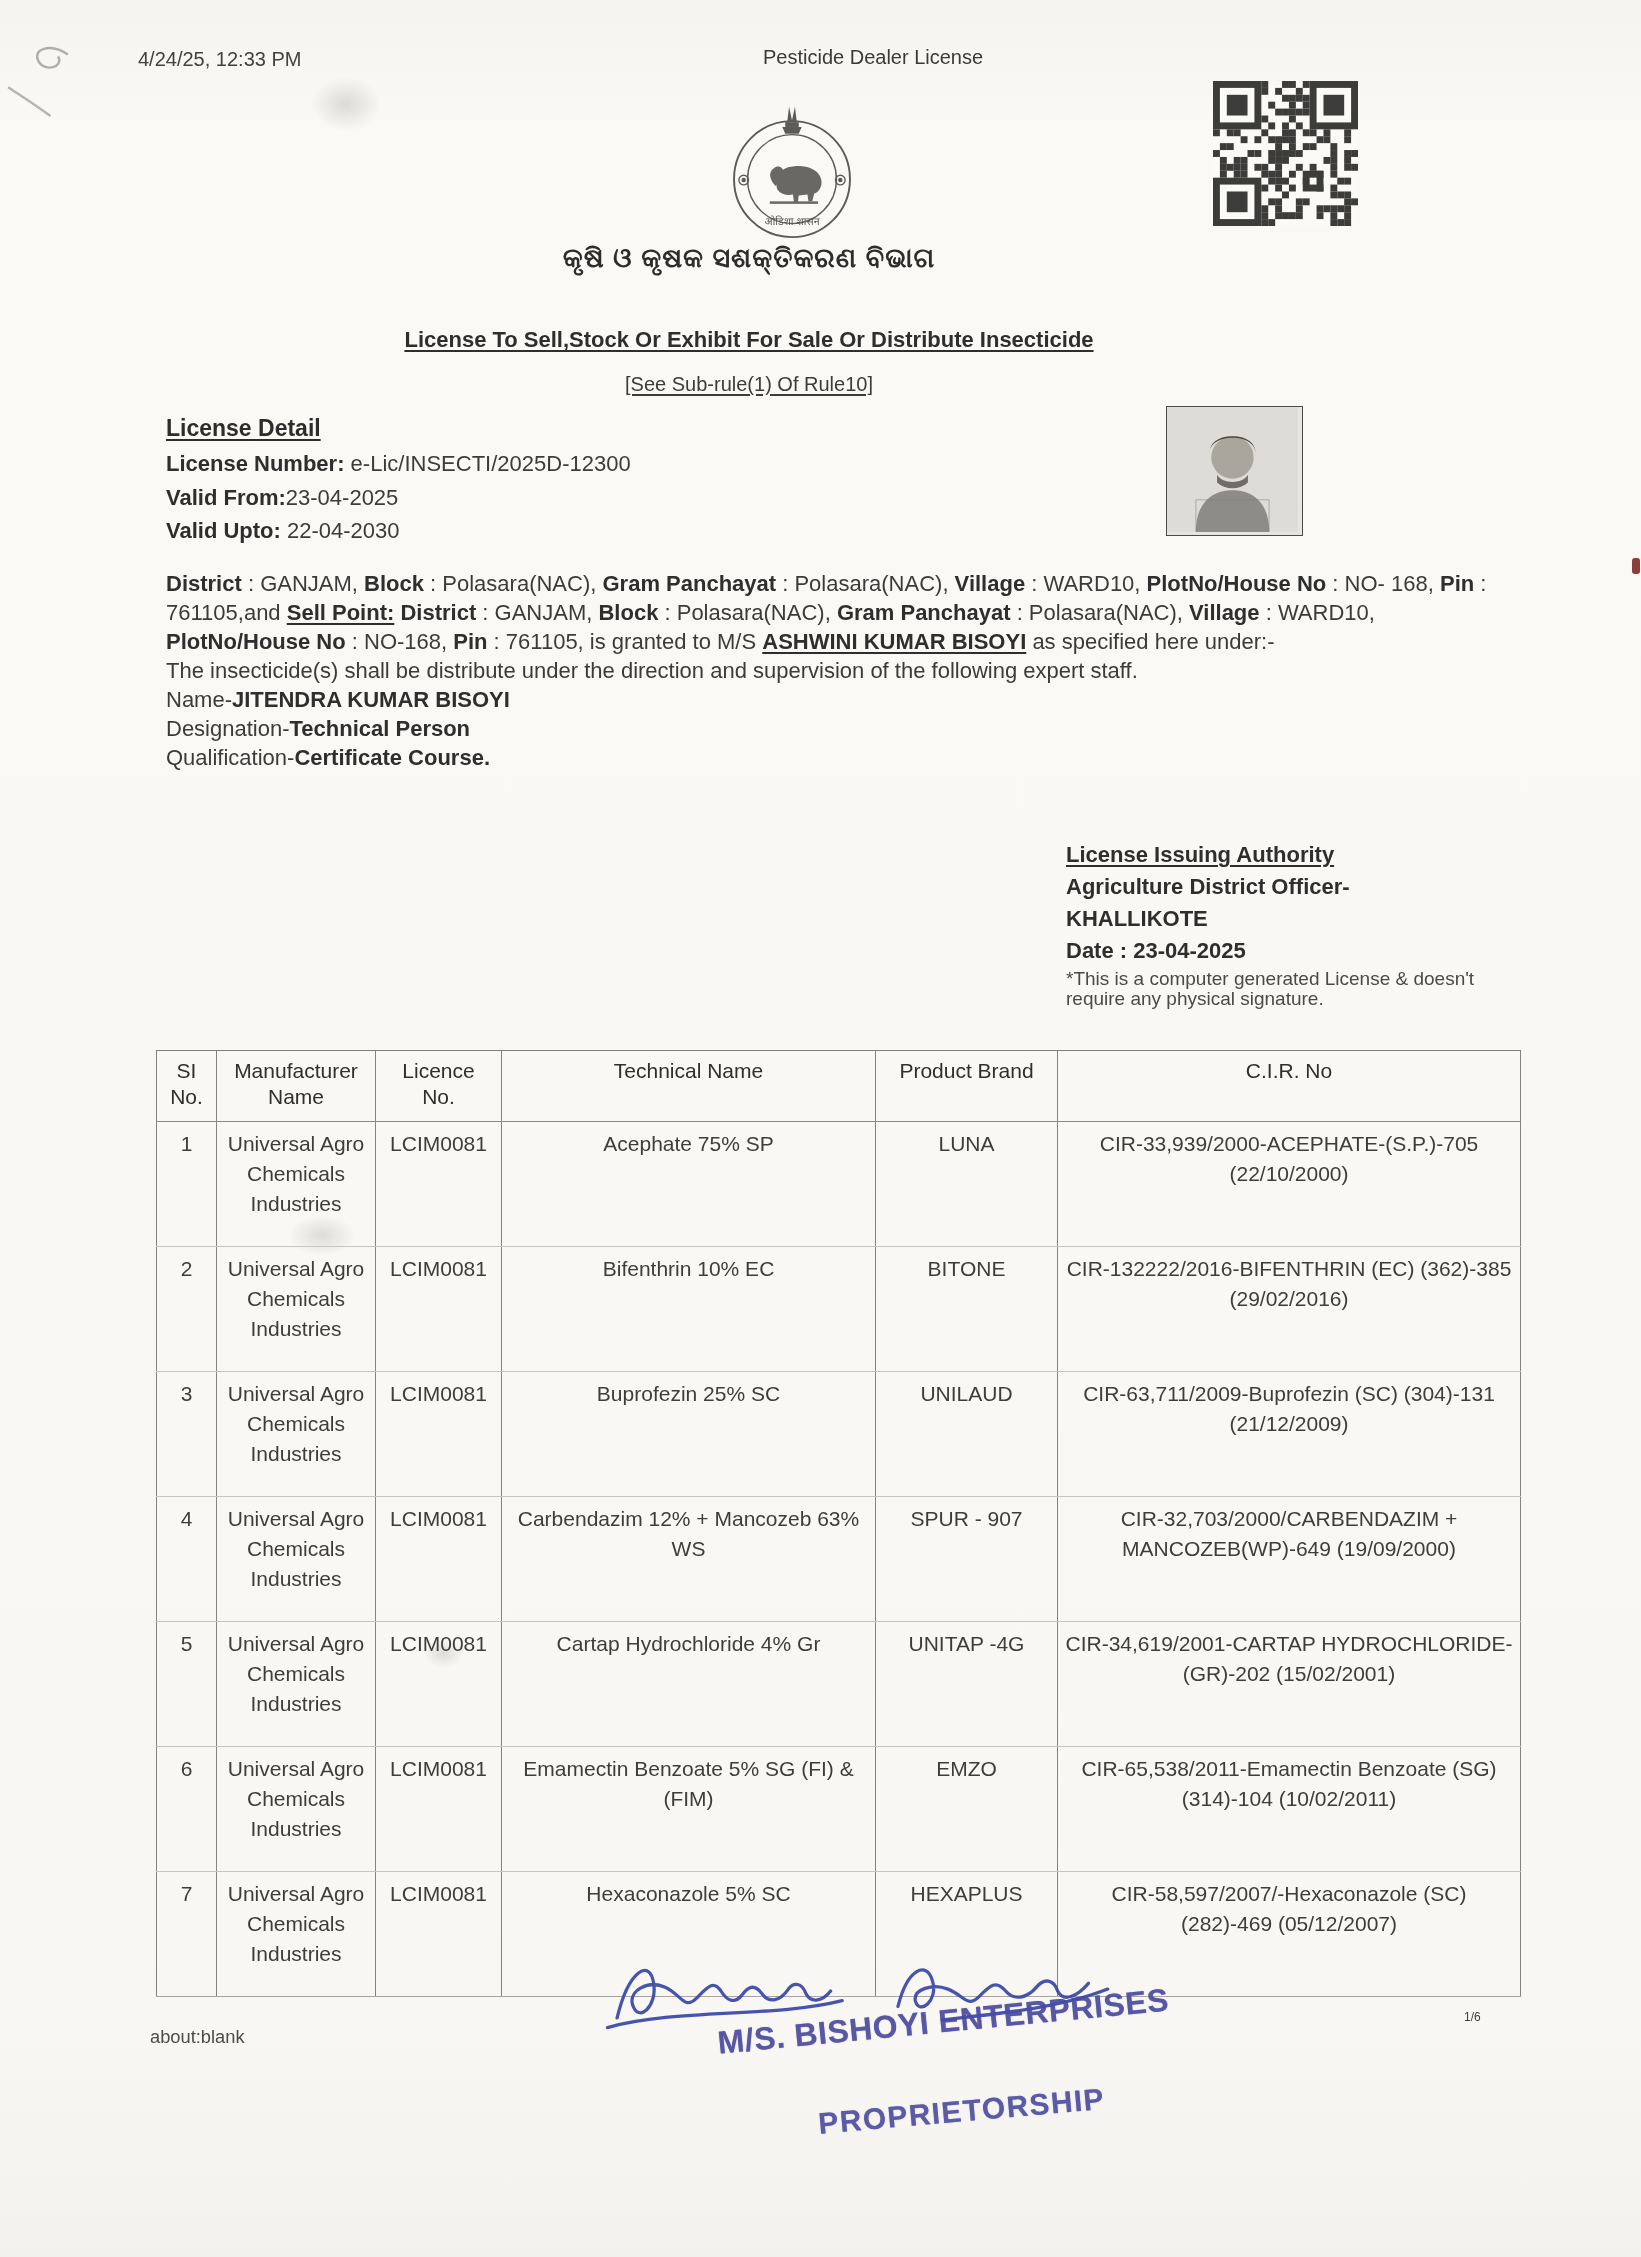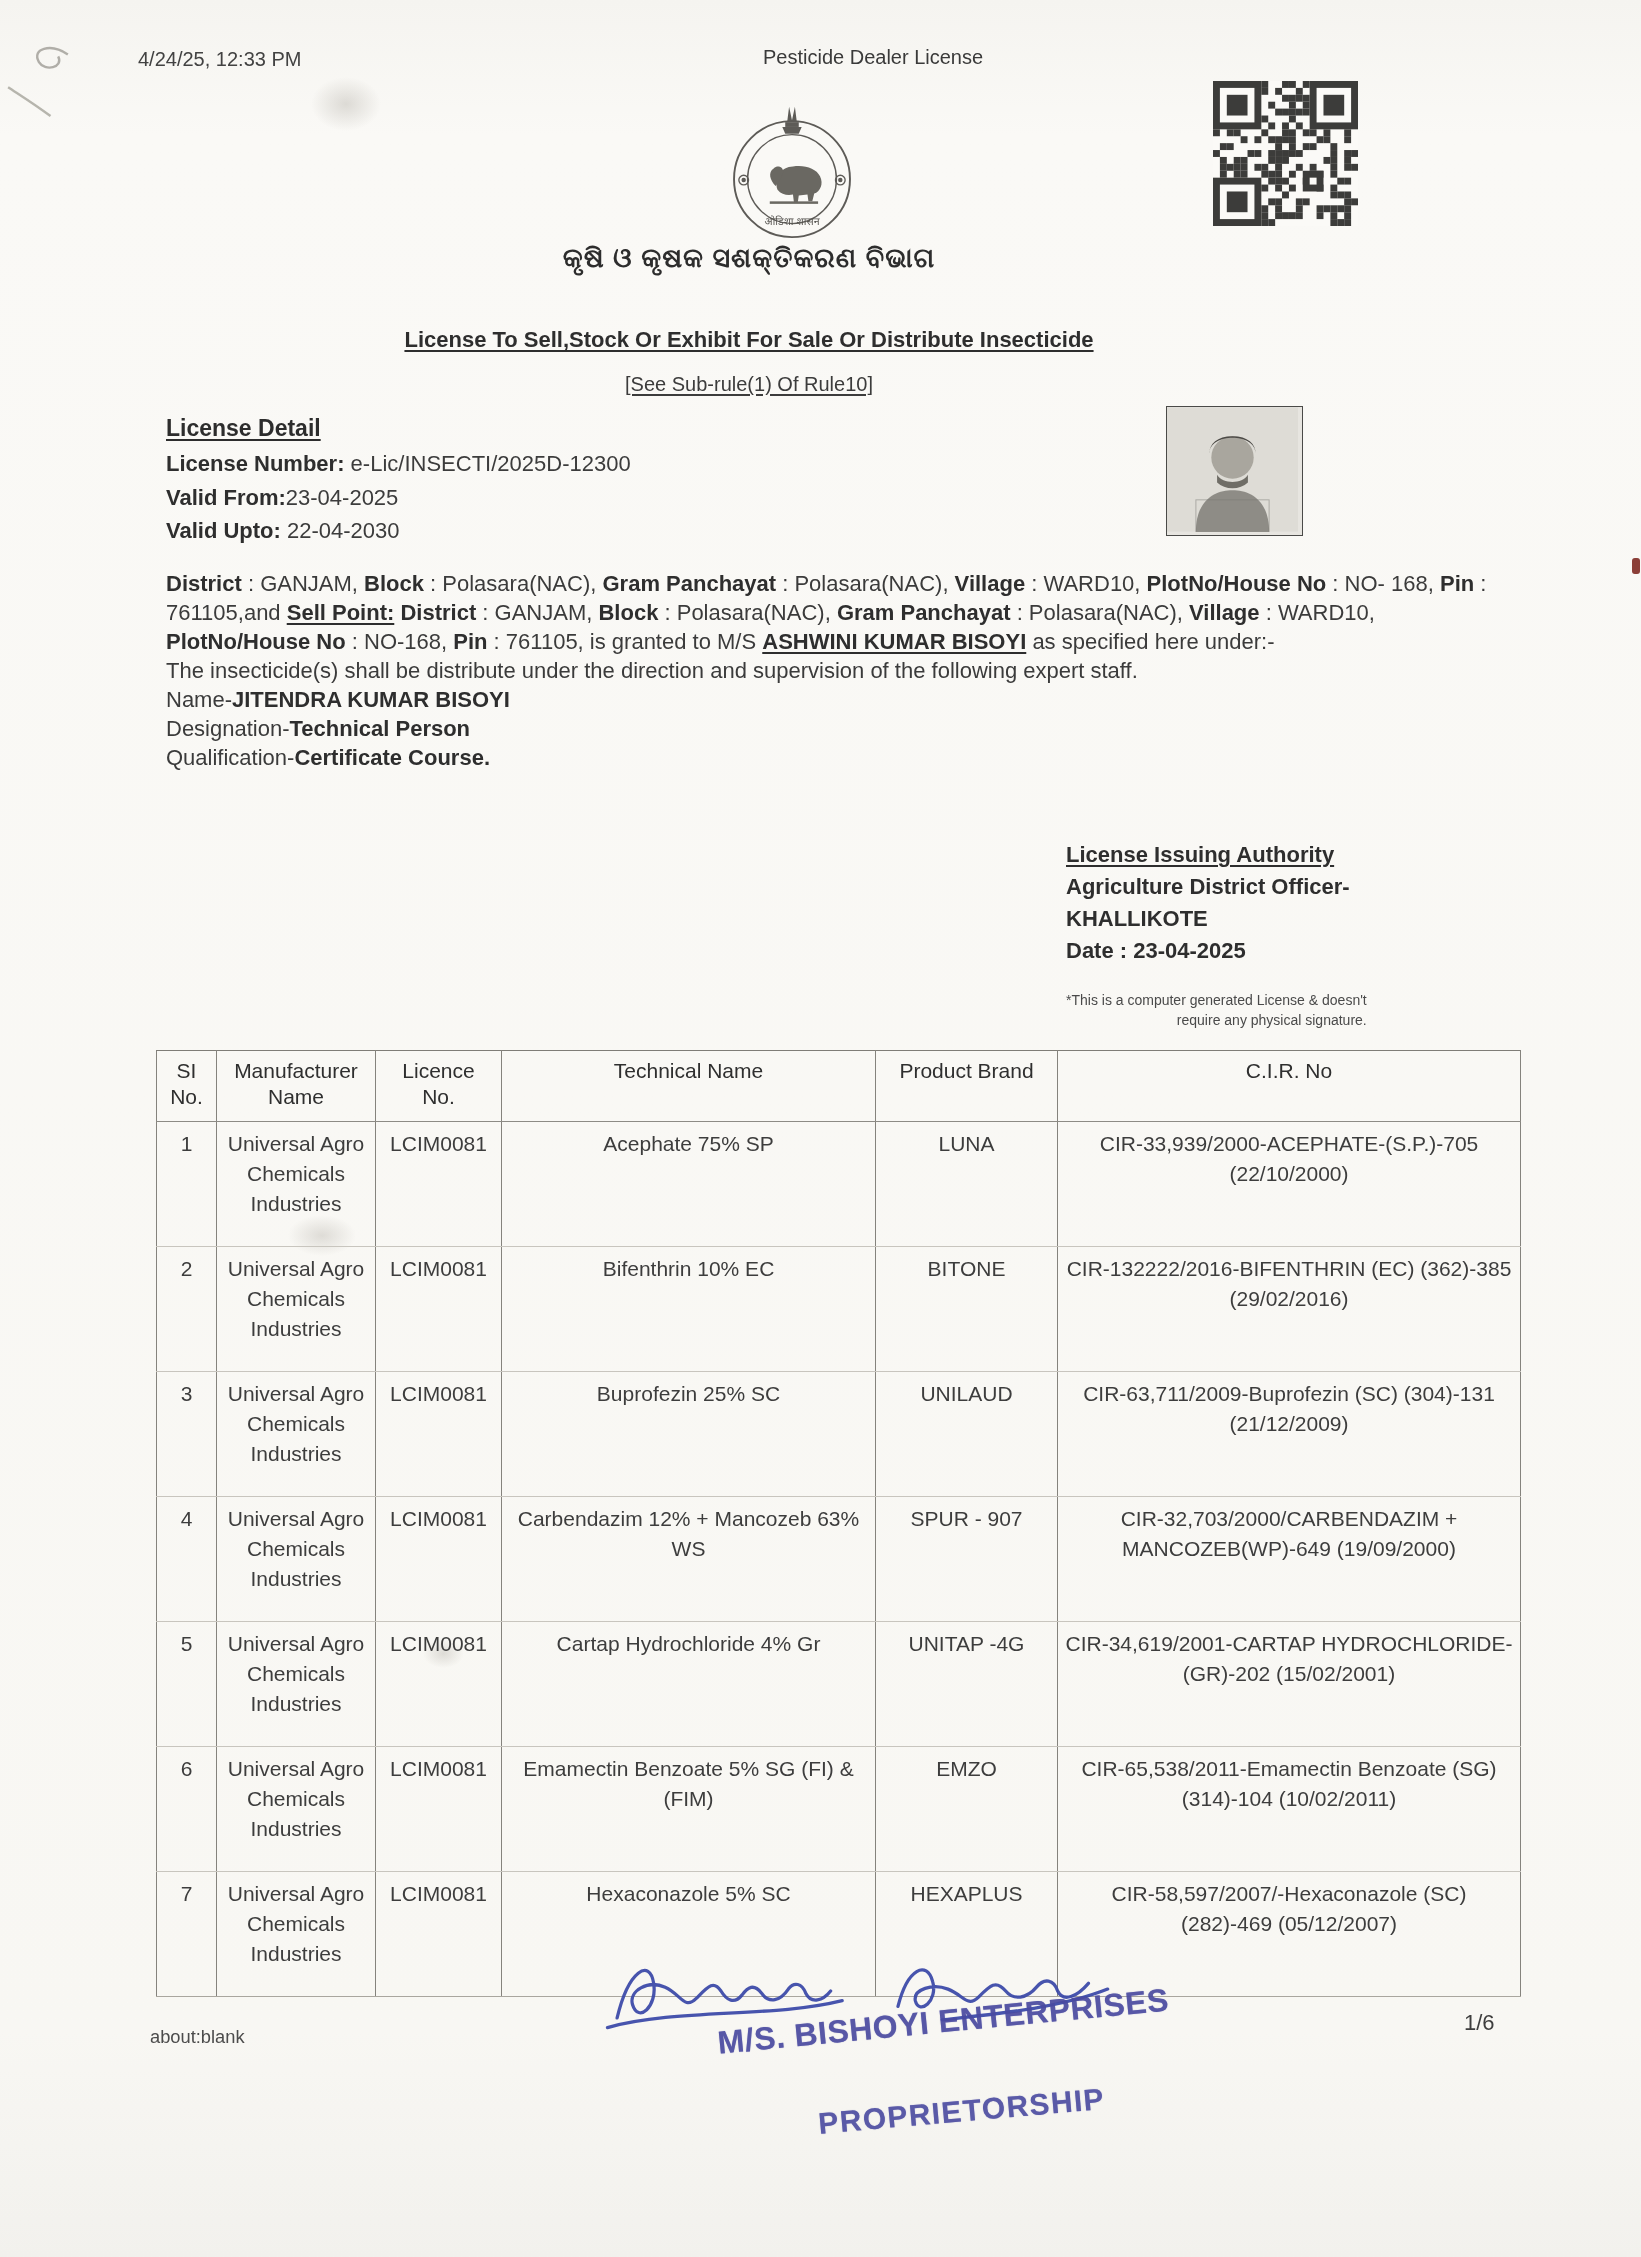--- a/index.html
+++ b/index.html
@@ -28,37 +28,37 @@
 
   
   .photo{left:1166px;top:406px;width:135px;height:128px;border:1.9px solid #4a4a48;background:#e7e5e0;}
 
   
   .grant{left:166px;top:569px;width:1400px;font-size:22px;line-height:29px;color:#3b3b3b;}
   .grant .line{white-space:nowrap;}
 
   
   .authority{left:1066px;top:839px;font-size:22px;font-weight:bold;color:#2e2e2e;line-height:32px;}
-  .authority .note{font-weight:normal;font-size:14px;line-height:20px;color:#4a4a4a;margin-top:23px;text-align:right;}
+  .authority .note{font-weight:normal;font-size:19px;line-height:20px;color:#4a4a4a;margin-top:2px;}
 
   
   table.lic{position:absolute;left:156px;top:1050px;width:1364px;border-collapse:collapse;
             table-layout:fixed;font-size:21px;color:#3d3d3d;padding-left:40px;}
   table.lic th,table.lic td{border-left:1px solid #85837d;border-right:1px solid #85837d;
             vertical-align:top;text-align:center;padding:6.8px 6.8px 0 6.8px;line-height:30px;font-weight:normal;
             overflow:hidden;}
   table.lic thead tr{height:71px;}
   table.lic thead th{border-top:1px solid #7f7d77;border-bottom:1px solid #8d8b85;color:#2f2f2f;line-height:26px;}
   table.lic tbody tr{height:125px;}
   table.lic tbody td{border-bottom:1px solid #c8c5be;}
   table.lic tbody tr:last-child td{border-bottom:1px solid #a9a69f;}
 
   
   .about-blank{left:150px;top:2026px;font-size:18.3px;color:#4c4c4c;}
-  .page-num{left:1464px;top:2010px;font-size:22px;color:#3e3e3e;}
+  .page-num{left:1464px;top:2010px;font-size:12px;color:#3e3e3e;}
   .signature{left:599px;top:1941px;width:521px;height:101px;}
   .stamp1{left:716px;top:2025px;font-size:32px;font-weight:bold;color:#4a4aa0;
           transform:rotate(-5.5deg);transform-origin:left top;letter-spacing:0.5px;opacity:.92;
           text-shadow:0 0 1px rgba(74,74,160,.6);white-space:nowrap;}
   .stamp2{left:817px;top:2107px;font-size:30px;font-weight:bold;color:#4a4aa0;
           transform:rotate(-5deg);transform-origin:left top;letter-spacing:1.4px;opacity:.9;
           text-shadow:0 0 1px rgba(74,74,160,.6);white-space:nowrap;}
   .red-mark{left:1632px;top:558px;width:7.7px;height:16.4px;background:#7e2a24;border-radius:2.9px;opacity:.9;}
 </style>
 </head>

